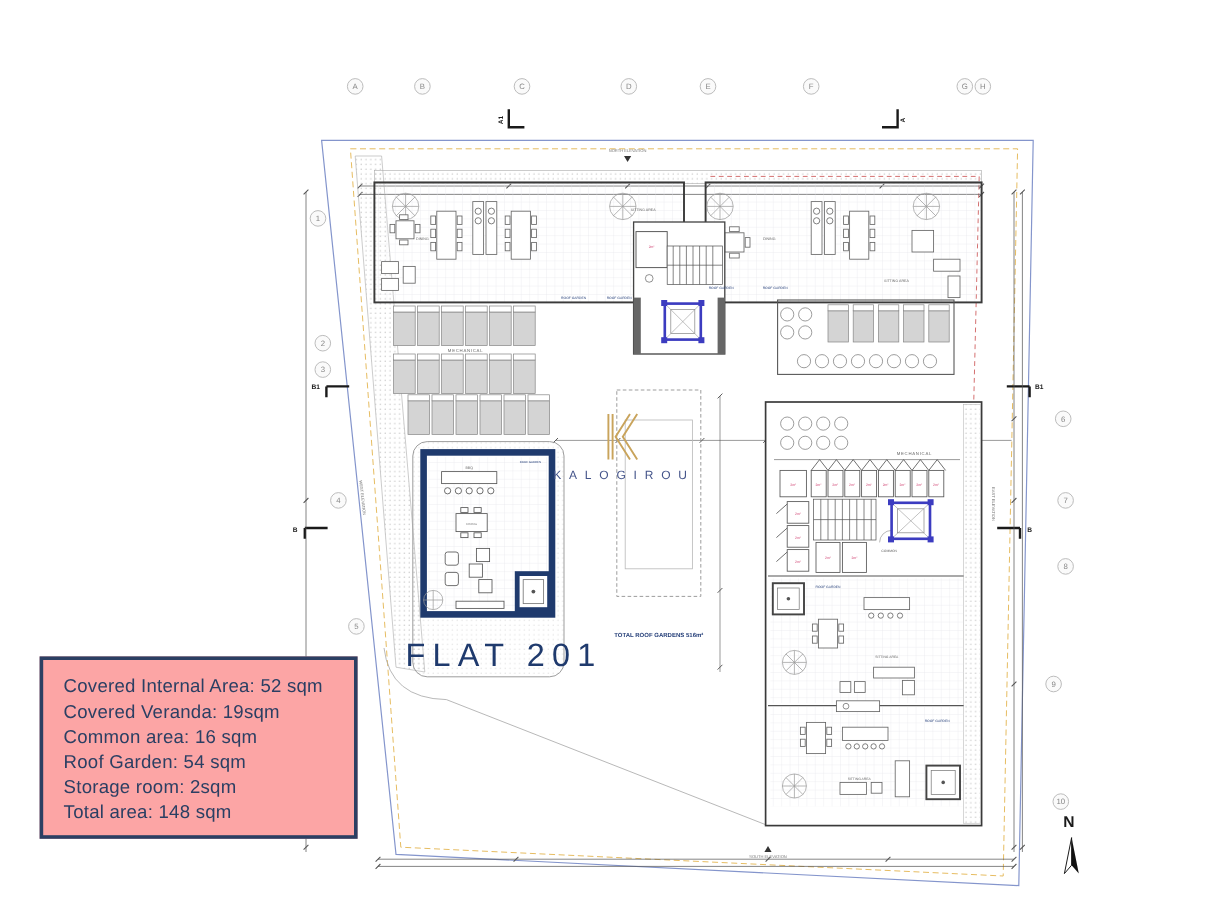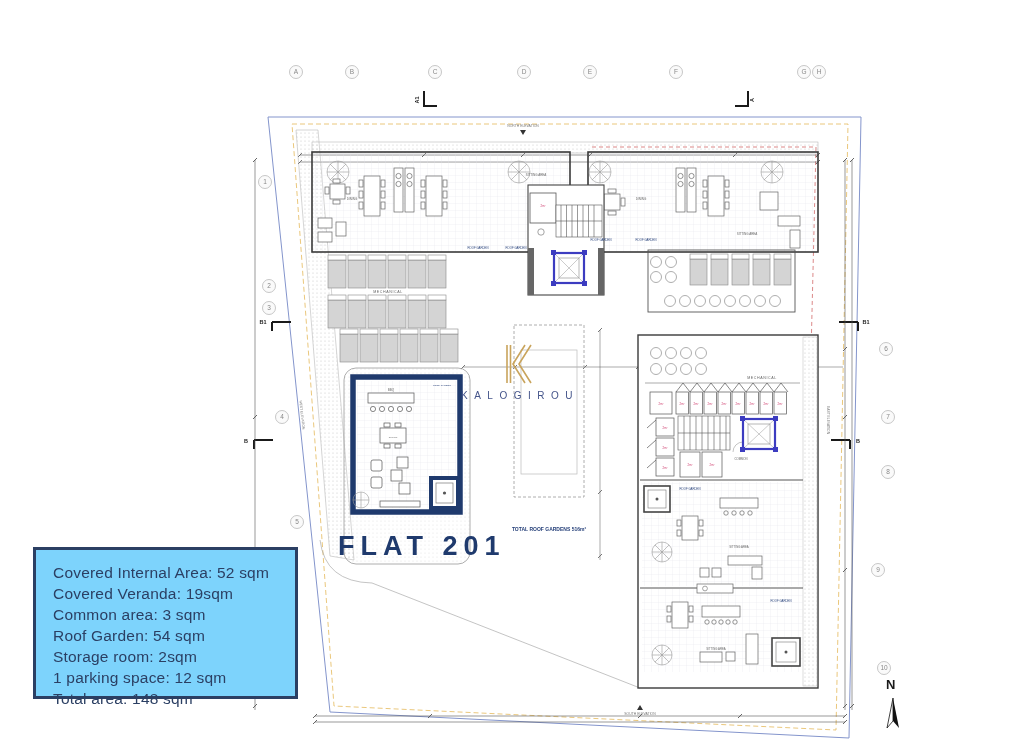--- a/index.html
+++ b/index.html
@@ -1,27 +1,27 @@
 <!DOCTYPE html>
 <html><head>
 <meta charset="utf-8">
 <style>
   html,body{margin:0;padding:0;background:#fff;}
   #stage{position:relative;width:1024px;height:749px;background:#ffffff;overflow:hidden;
          font-family:"Liberation Sans",sans-serif;}
   #plan-svg{position:absolute;left:0;top:0;}
   
   .summary{position:absolute;left:33px;top:547px;width:242px;height:122px;
-           border:3px solid #2b3f63;background:#7dd3fc;padding:12px 0 12px 17px;
+           border:3px solid #2b3f63;background:#fca5a5;padding:12px 0 12px 17px;
            color:#2b3f63;font-size:15.5px;line-height:1.36;font-weight:500;
            letter-spacing:.2px;}
   .summary div{white-space:nowrap;}
   
   .flat-title{position:absolute;left:338px;top:531px;color:#1f3a6d;font-size:27px;
-              font-weight:700;letter-spacing:6px;white-space:nowrap;}
+              font-weight:400;letter-spacing:6px;white-space:nowrap;}
   
   .logo{position:absolute;left:440px;top:344px;width:160px;text-align:center;}
   .logo .mark{display:inline-block;height:40px;}
   .logo .word{margin-top:2px;color:#44548a;font-size:10px;letter-spacing:6.5px;
               font-weight:400;white-space:nowrap;}
   text{font-family:"Liberation Sans",sans-serif;}
 </style>
 </head>
 <body>
 
@@ -536,20 +536,19 @@
     </g>
   </svg>
   <div class="word">KALOGIROU</div>
 </div>
 
 <div class="flat-title">FLAT 201</div>
 
 <div class="summary">
   <div>Covered Internal Area: 52 sqm</div>
   <div>Covered Veranda: 19sqm</div>
-  <div>Common area: 3 sqm</div>
+  <div>Common area: 16 sqm</div>
   <div>Roof Garden: 54 sqm</div>
   <div>Storage room: 2sqm</div>
-  <div>1 parking space: 12 sqm</div>
   <div>Total area: 148 sqm</div>
 </div>
 
 </div>
 
 </body></html>

